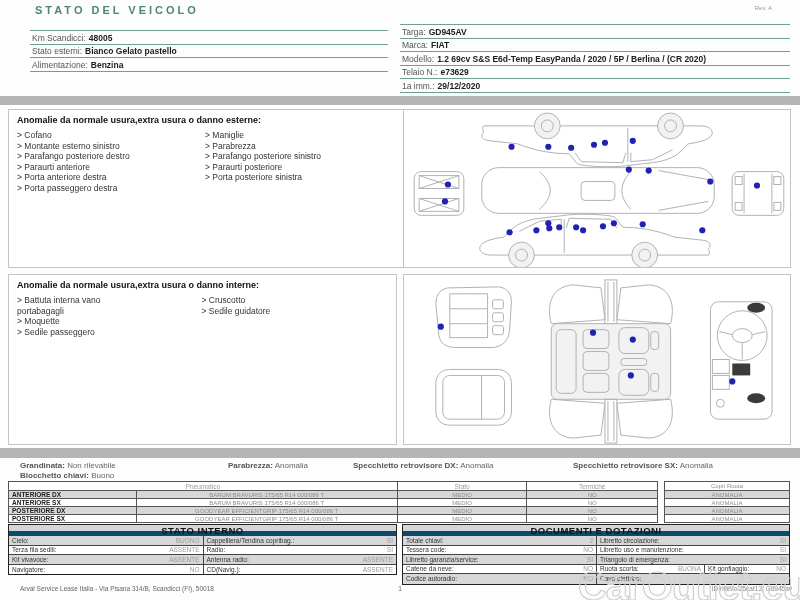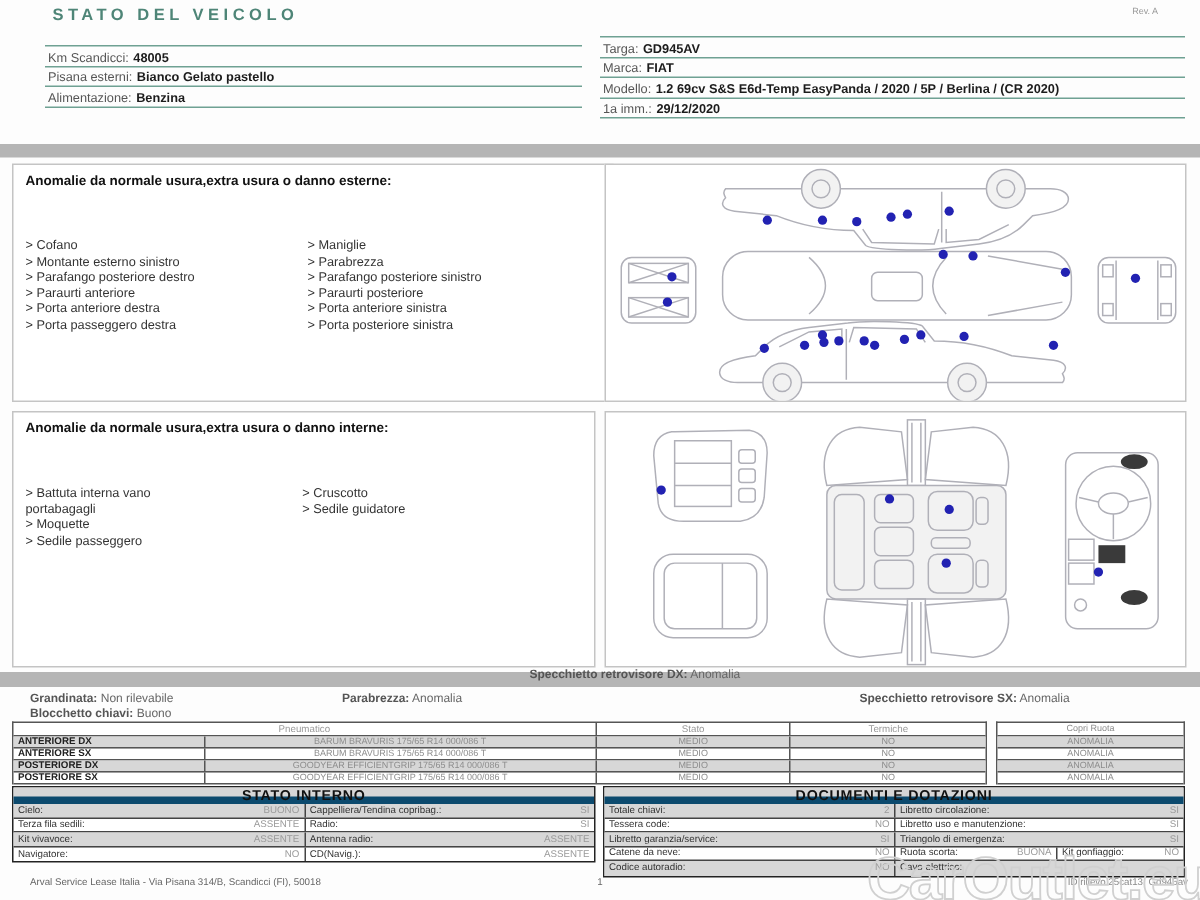--- a/index.html
+++ b/index.html
@@ -25,21 +25,21 @@
   .band1 { top:96px;  height:9px; }
   .band2 { top:448px; height:10px; }
   
   .box { position:absolute; background:#fff; border:1px solid #c4c4c4; }
   .box-ext-anom { left:8px;   top:109px; width:401px; height:159px; padding:5px 8px; }
   .box-ext-diag { left:403px; top:109px; width:388px; height:159px; }
   .box-int-anom { left:8px;   top:274px; width:389px; height:171px; padding:5px 8px; }
   .box-int-diag { left:403px; top:274px; width:388px; height:171px; }
   .anom-title { font-size:9px; font-weight:bold; color:#111; margin-bottom:5px; }
   .anom-cols  { display:flex; }
-  .anom-col   { font-size:8.5px; color:#333;margin-top:28px; }
+  .anom-col   { font-size:8.5px; color:#333; }
   .anom-col-1 { width:188px; }
   .anom-col-2 { width:190px; }
   .box-int-anom .anom-col-1 { width:188px; }
   .box-int-anom .anom-item  { max-width:125px; }
   .anom-item { line-height:10.5px; }
   .anom-item::before { content:"> "; }
   .diag-svg { width:100%; height:100%; display:block; }
   .car-line { fill:none; stroke:#b0b0b8; stroke-width:1; }
   .car-fill { fill:#f2f2f2; stroke:#b0b0b8; stroke-width:1; }
   .car-dark { fill:#3a3a3a; stroke:none; }
@@ -94,36 +94,39 @@
 <div class="page">
 
   <div class="title">STATO DEL VEICOLO</div>
   <div class="rev">Rev. A</div>
 
   <div class="icol icol-left">
     <div class="irow">
       <span class="ilabel">Km Scandicci:</span><span class="ival">48005</span>
     </div>
     <div class="irow">
-      <span class="ilabel">Pisana esterni:</span><span class="ival">Bianco Gelato pastello</span>
+      <span class="ilabel">Stato esterni:</span><span class="ival">Bianco Gelato pastello</span>
     </div>
     <div class="irow">
       <span class="ilabel">Alimentazione:</span><span class="ival">Benzina</span>
     </div>
   </div>
 
   <div class="icol icol-right">
     <div class="irow">
       <span class="ilabel">Targa:</span><span class="ival">GD945AV</span>
     </div>
     <div class="irow">
       <span class="ilabel">Marca:</span><span class="ival">FIAT</span>
     </div>
     <div class="irow">
       <span class="ilabel">Modello:</span><span class="ival">1.2 69cv S&amp;S E6d-Temp EasyPanda / 2020 / 5P / Berlina / (CR 2020)</span>
+    </div>
+    <div class="irow">
+      <span class="ilabel">Telaio N.:</span><span class="ival">e73629</span>
     </div>
     <div class="irow">
       <span class="ilabel">1a imm.:</span><span class="ival">29/12/2020</span>
     </div>
   </div>
 
   <div class="band band1"></div>
 
   <div class="box box-ext-anom">
     <div class="anom-title">Anomalie da normale usura,extra usura o danno esterne:</div>
@@ -134,21 +137,20 @@
           <div class="anom-item">Parafango posteriore destro</div>
           <div class="anom-item">Paraurti anteriore</div>
           <div class="anom-item">Porta anteriore destra</div>
           <div class="anom-item">Porta passeggero destra</div>
         </div>
       <div class="anom-col anom-col-2">
           <div class="anom-item">Maniglie</div>
           <div class="anom-item">Parabrezza</div>
           <div class="anom-item">Parafango posteriore sinistro</div>
           <div class="anom-item">Paraurti posteriore</div>
-          <div class="anom-item">Porta anteriore sinistra</div>
           <div class="anom-item">Porta posteriore sinistra</div>
         </div>
     </div>
   </div>
 
   <div class="box box-ext-diag">
     <svg class="diag-svg" viewBox="0 0 388 158" preserveAspectRatio="xMidYMid meet">
 
       <g transform="translate(74,56) scale(1,-1)">
         <path class="car-line" d="M6,34 C2,30 4,26 12,25 L40,22 C60,14 78,12 92,12 L100,2 C104,-1 138,-2 150,0 L176,3 C192,5 200,10 206,16 L212,22 C228,24 236,28 236,33 C236,38 230,40 224,40 L6,40 C4,38 5,36 6,34 Z"></path>
@@ -313,21 +315,21 @@
 
   <div class="sumitem" style="left:20px; top:461px;">
     <span class="sumlab">Grandinata:</span> <span>Non rilevabile</span>
   </div>
   <div class="sumitem" style="left:20px; top:471px;">
     <span class="sumlab">Blocchetto chiavi:</span> <span>Buono</span>
   </div>
   <div class="sumitem" style="left:228px; top:461px;">
     <span class="sumlab">Parabrezza:</span> <span>Anomalia</span>
   </div>
-  <div class="sumitem" style="left:353px; top:445px;">
+  <div class="sumitem" style="left:353px; top:461px;">
     <span class="sumlab">Specchietto retrovisore DX:</span> <span>Anomalia</span>
   </div>
   <div class="sumitem" style="left:573px; top:461px;">
     <span class="sumlab">Specchietto retrovisore SX:</span> <span>Anomalia</span>
   </div>
 
   <div class="tiretbl">
     <div class="trow thead-row">
       <div class="tc tc-h tc-h1">Pneumatico</div>
       <div class="tc tc-h tc-stat">Stato</div>

